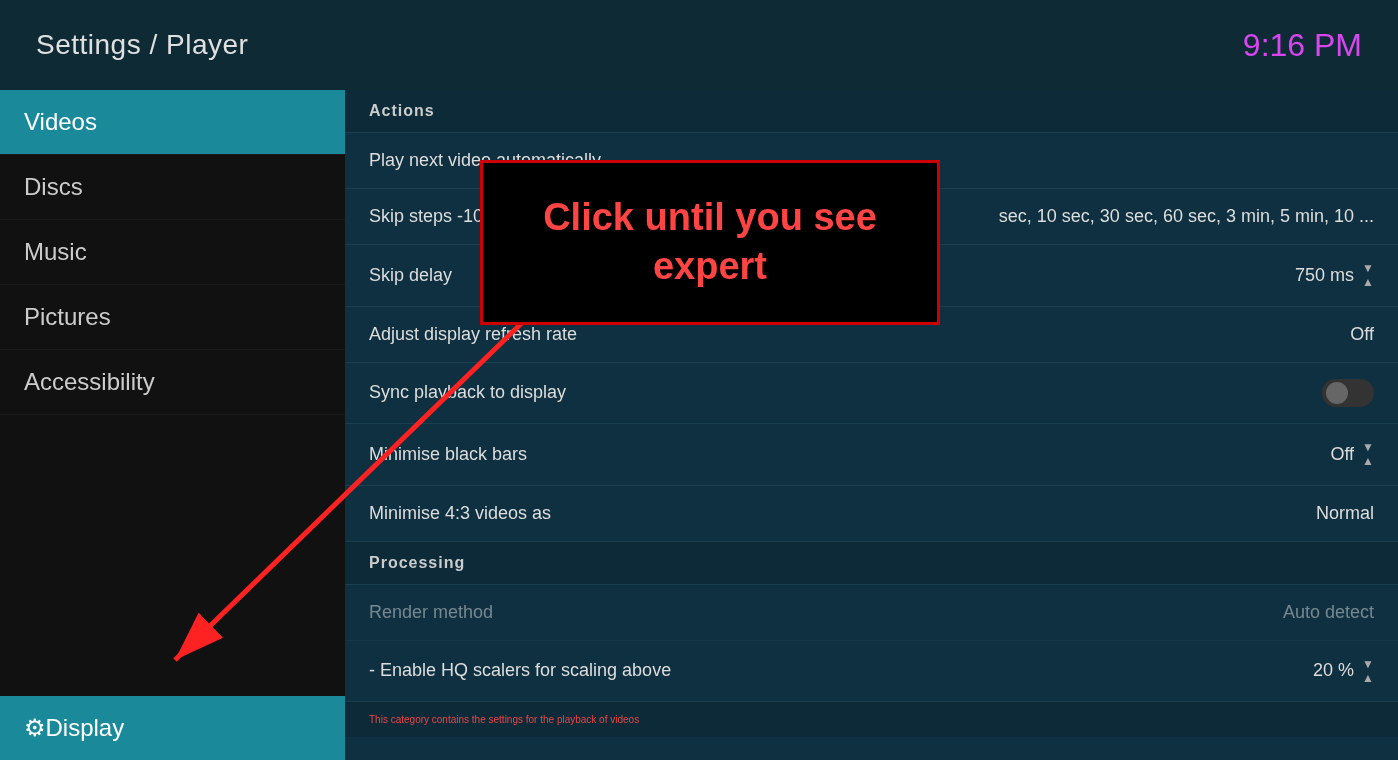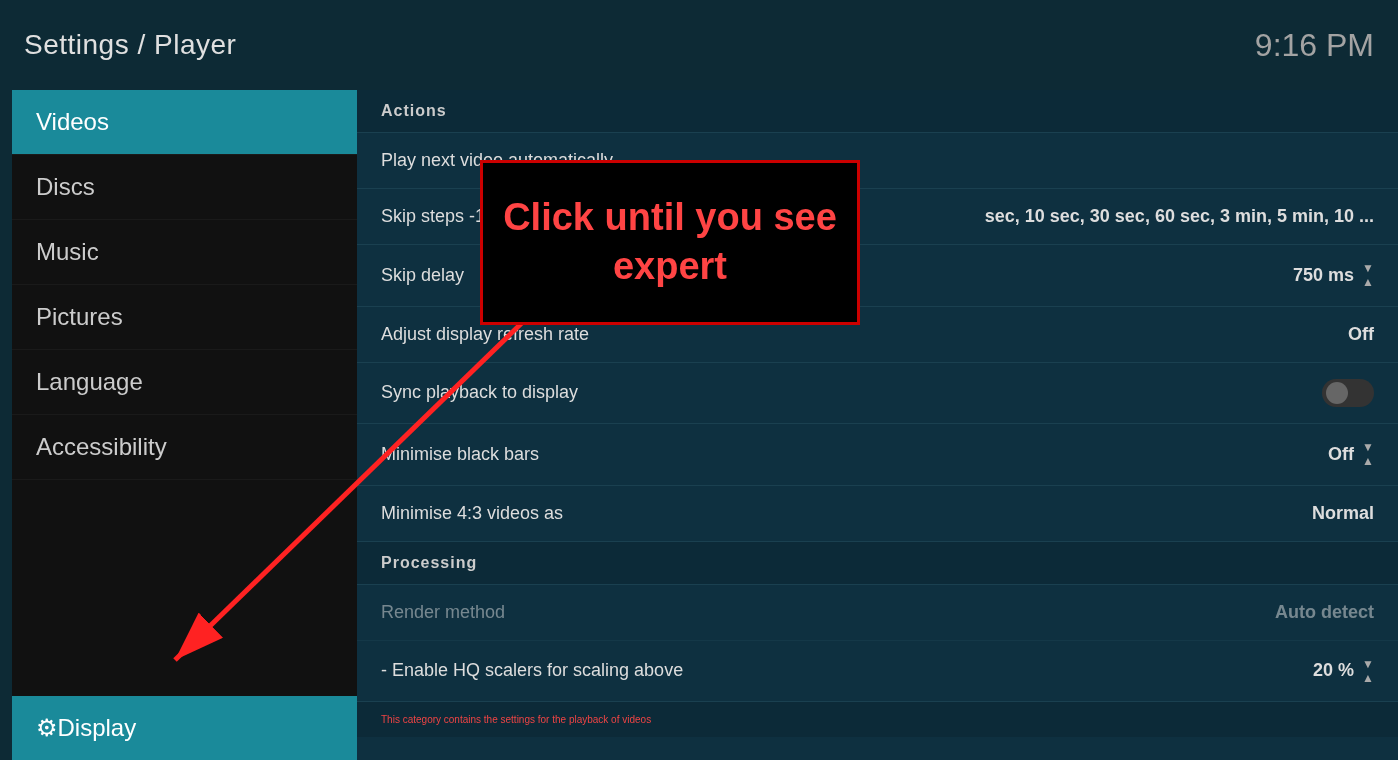--- a/index.html
+++ b/index.html
@@ -12,43 +12,42 @@
       color: #fff;
       overflow: hidden;
       position: relative;
     }
 
     
     .header {
       display: flex;
       justify-content: space-between;
       align-items: center;
-      padding: 0 24px;
+      padding: 0 36px;
       height: 90px;
       background: #0d2a35;
     }
 
     .header-title {
       font-size: 28px;
       color: #e0e0e0;
       font-weight: 300;
       letter-spacing: 0.5px;
     }
 
     .header-time {
       font-size: 32px;
-      color: #a3a3a3;
+      color: #d946ef;
       font-weight: 300;
     }
 
     
     .main {
       display: flex;
       height: 670px;
-      padding-left: 12px;
     }
 
     
     .sidebar {
       width: 345px;
       background: #111;
       flex-shrink: 0;
       display: flex;
       flex-direction: column;
     }
@@ -116,21 +115,20 @@
       font-size: 18px;
       color: #ddd;
     }
 
     .setting-value {
       font-size: 18px;
       color: #ddd;
       display: flex;
       align-items: center;
       gap: 8px;
-      font-weight: bold;
     }
 
     .setting-value .arrows {
       display: flex;
       flex-direction: column;
       font-size: 12px;
       color: #aaa;
       line-height: 1.2;
     }
 
@@ -163,21 +161,21 @@
       font-size: 10px;
       color: #ef4444;
       background: #0c2a38;
     }
 
     
     .popup-overlay {
       position: absolute;
       top: 160px;
       left: 480px;
-      width: 380px;
+      width: 460px;
       background: #000;
       border: 3px solid #cc0000;
       padding: 30px 20px;
       z-index: 100;
     }
 
     .popup-text {
       font-size: 38px;
       color: #ff4444;
       text-align: center;
@@ -218,23 +216,20 @@
     <div class="sidebar-item">
       <span>Discs</span>
     </div>
     <div class="sidebar-item">
       <span>Music</span>
     </div>
     <div class="sidebar-item">
       <span>Pictures</span>
     </div>
     <div class="sidebar-item">
-      <span>Language</span>
-    </div>
-    <div class="sidebar-item">
       <span>Accessibility</span>
     </div>
     <div class="sidebar-spacer"></div>
     <div class="sidebar-expert">
       <span class="gear-icon">⚙</span>
       <span>Display</span>
     </div>
   </div>
 
   <div class="content">

